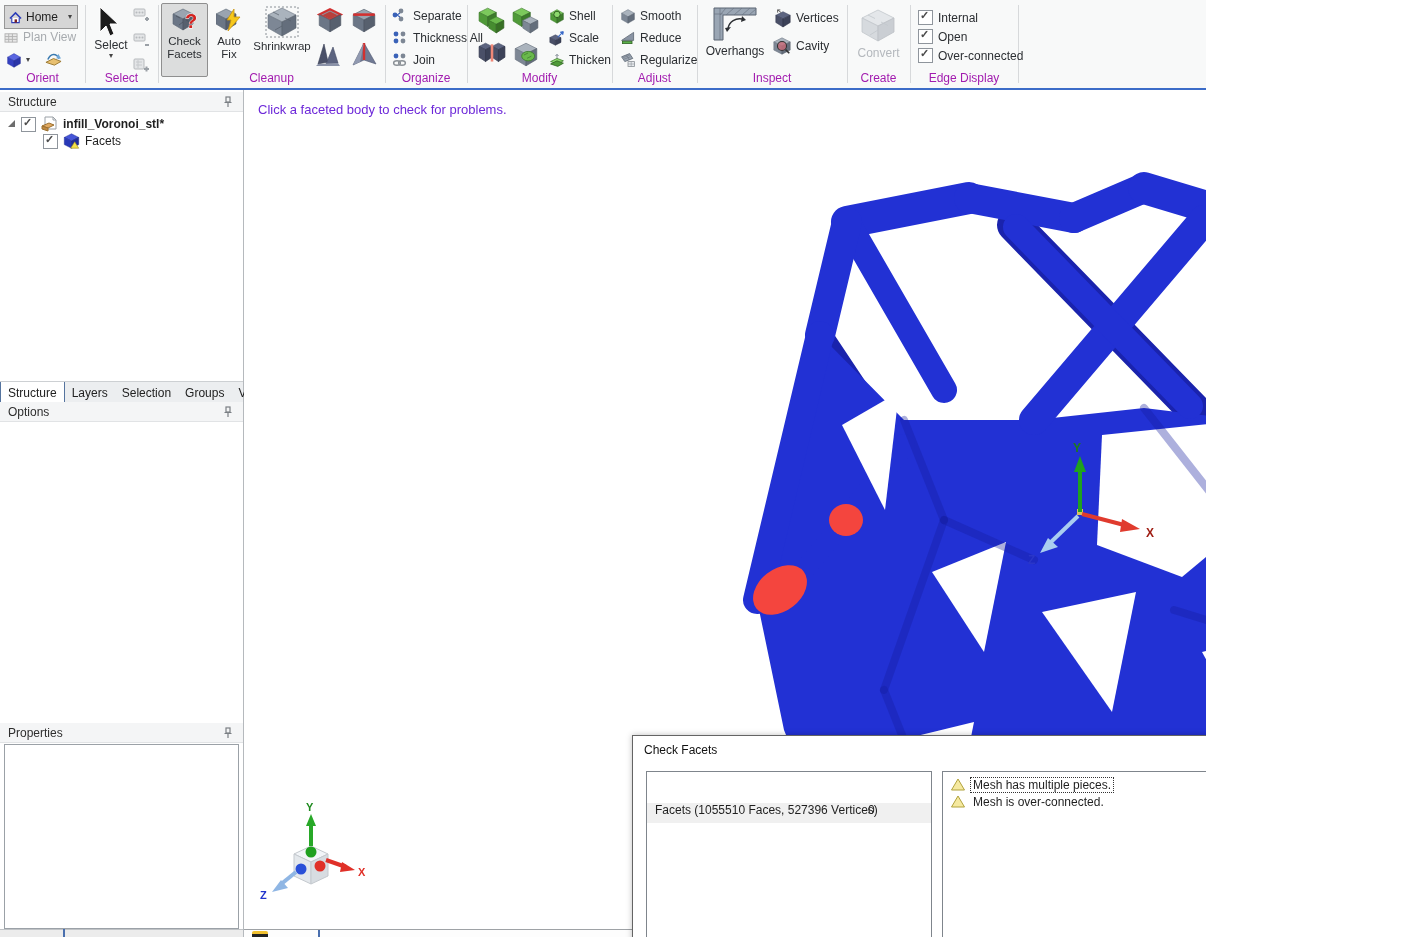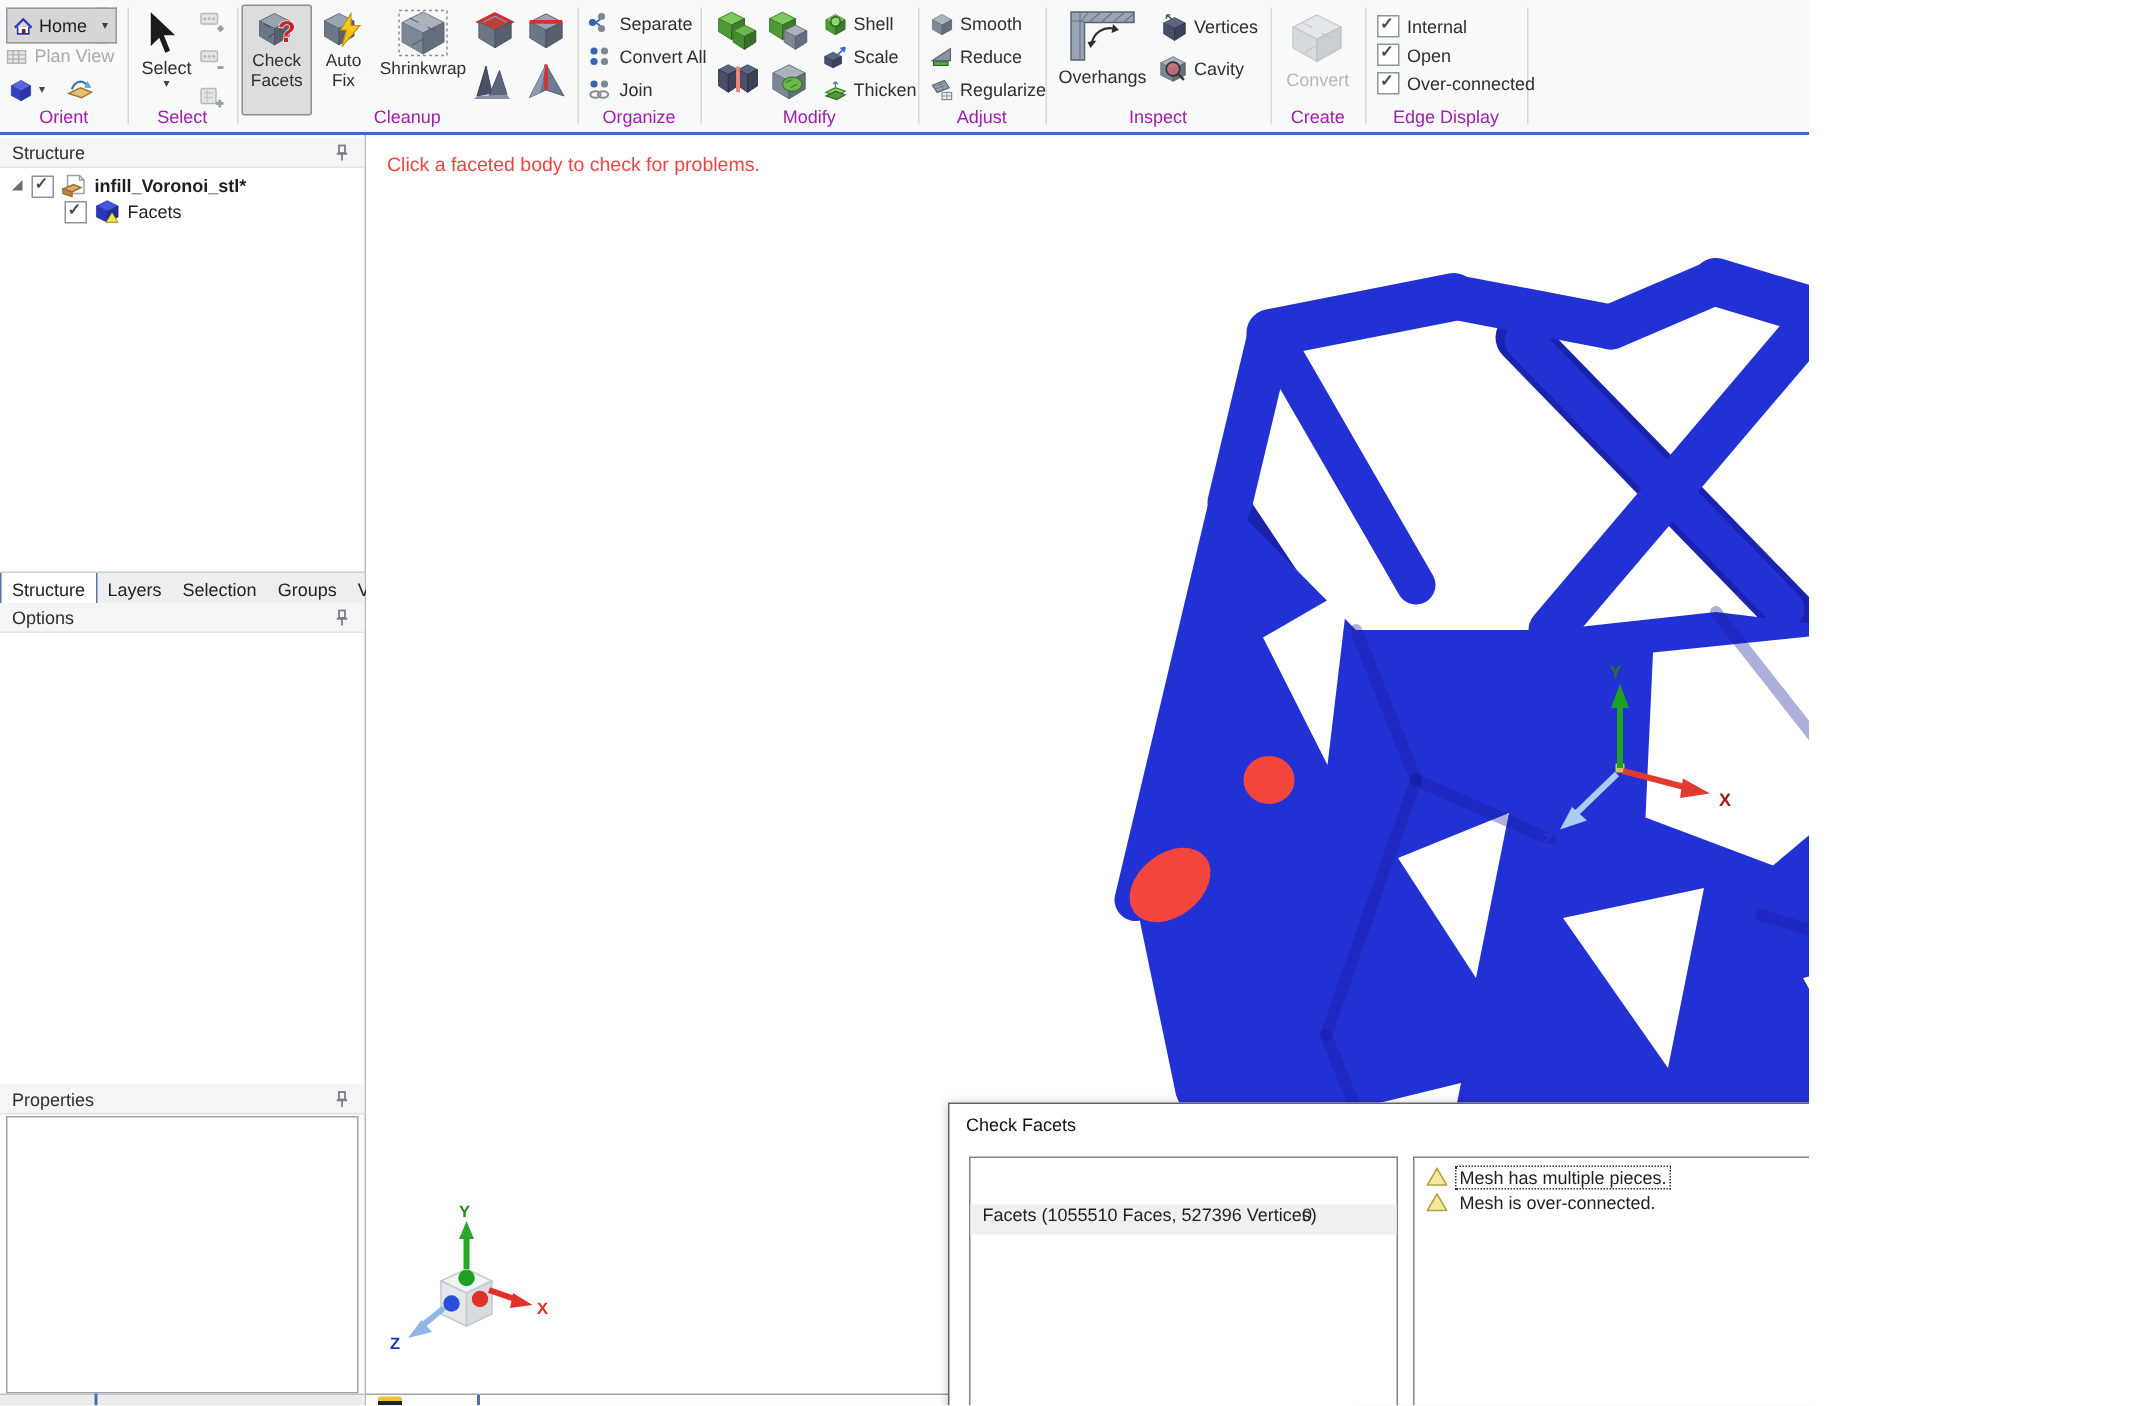--- a/index.html
+++ b/index.html
@@ -33,21 +33,21 @@
   .tree-row{position:absolute;display:flex;align-items:center;gap:5px;font-size:12px;}
   .tabs-row{position:absolute;left:0;top:291px;width:243px;height:21px;background:#eceef0;border-top:1px solid #cdd0d3;
             display:flex;align-items:stretch;font-size:12px;color:#222;}
   .tab{display:flex;align-items:center;padding:0 7px;}
   .tab.active{background:#fff;border-left:1px solid #55749f;border-right:1px solid #55749f;}
   #properties-box{position:absolute;left:4px;top:654px;width:233px;height:183px;background:#fff;border:1px solid #9ba1a7;}
   #left-bottom-strip{position:absolute;left:0;top:839px;width:243px;height:8px;background:#ececec;border-top:1px solid #c0c3c6;}
   #left-bottom-div{position:absolute;left:63px;top:839px;width:2px;height:8px;background:#4a6fae;}
   
   #canvas{position:absolute;left:244px;top:90px;width:1182px;height:847px;background:#fff;overflow:hidden;}
-  #canvas-hint{position:absolute;left:14px;top:12px;font-size:13px;color:#ef4444;z-index:2;}
+  #canvas-hint{position:absolute;left:14px;top:12px;font-size:13px;color:#6d28d9;z-index:2;}
   #model-svg{position:absolute;left:0;top:0;z-index:1;}
   #view-triad{position:absolute;left:12px;top:712px;z-index:2;}
   #canvas-bottom-strip{position:absolute;left:0;top:839px;width:1182px;height:8px;background:#fdfdfd;border-top:1px solid #9ea2a6;z-index:3;}
   #canvas-bottom-div{position:absolute;left:74px;top:840px;width:2px;height:7px;background:#4a6fae;z-index:4;}
   #strip-icon{position:absolute;left:8px;top:841px;width:16px;height:6px;z-index:4;
               background:linear-gradient(#f0c030 0 50%,#222 50% 100%);border-radius:2px 2px 0 0;}
   
   #dialog{position:absolute;left:388px;top:645px;width:653px;height:210px;background:#fff;border:1px solid #646464;
           box-shadow:0 0 6px rgba(0,0,0,.25);z-index:10;}
   #dialog-title{position:absolute;left:11px;top:7px;font-size:12px;color:#111;}
@@ -203,21 +203,21 @@
       </svg>
       <span>Separate</span>
     </div>
     <div class="rowitem" style="left:392px;top:30px">
       <svg width="17" height="15" viewBox="0 0 17 15">
         <circle cx="4" cy="4" r="2.4" fill="#3a62b8"></circle>
           <circle cx="11" cy="4" r="2.4" fill="#7d8795"></circle>
         <circle cx="4" cy="11" r="2.4" fill="#3a62b8"></circle>
           <circle cx="11" cy="11" r="2.4" fill="#7d8795"></circle>
       </svg>
-      <span>Convert All</span>
+      <span>Thickness All</span>
     </div>
     <div class="rowitem" style="left:392px;top:52px">
       <svg width="17" height="15" viewBox="0 0 17 15">
         <circle cx="4" cy="4" r="2.4" fill="#3a62b8"></circle>
           <circle cx="11" cy="4" r="2.4" fill="#7d8795"></circle>
         <ellipse cx="5" cy="11" rx="3.4" ry="2.2" fill="none" stroke="#8a9096" stroke-width="1.4"></ellipse>
         <ellipse cx="10" cy="11" rx="3.4" ry="2.2" fill="none" stroke="#8a9096" stroke-width="1.4"></ellipse>
       </svg>
       <span>Join</span>
     </div>

